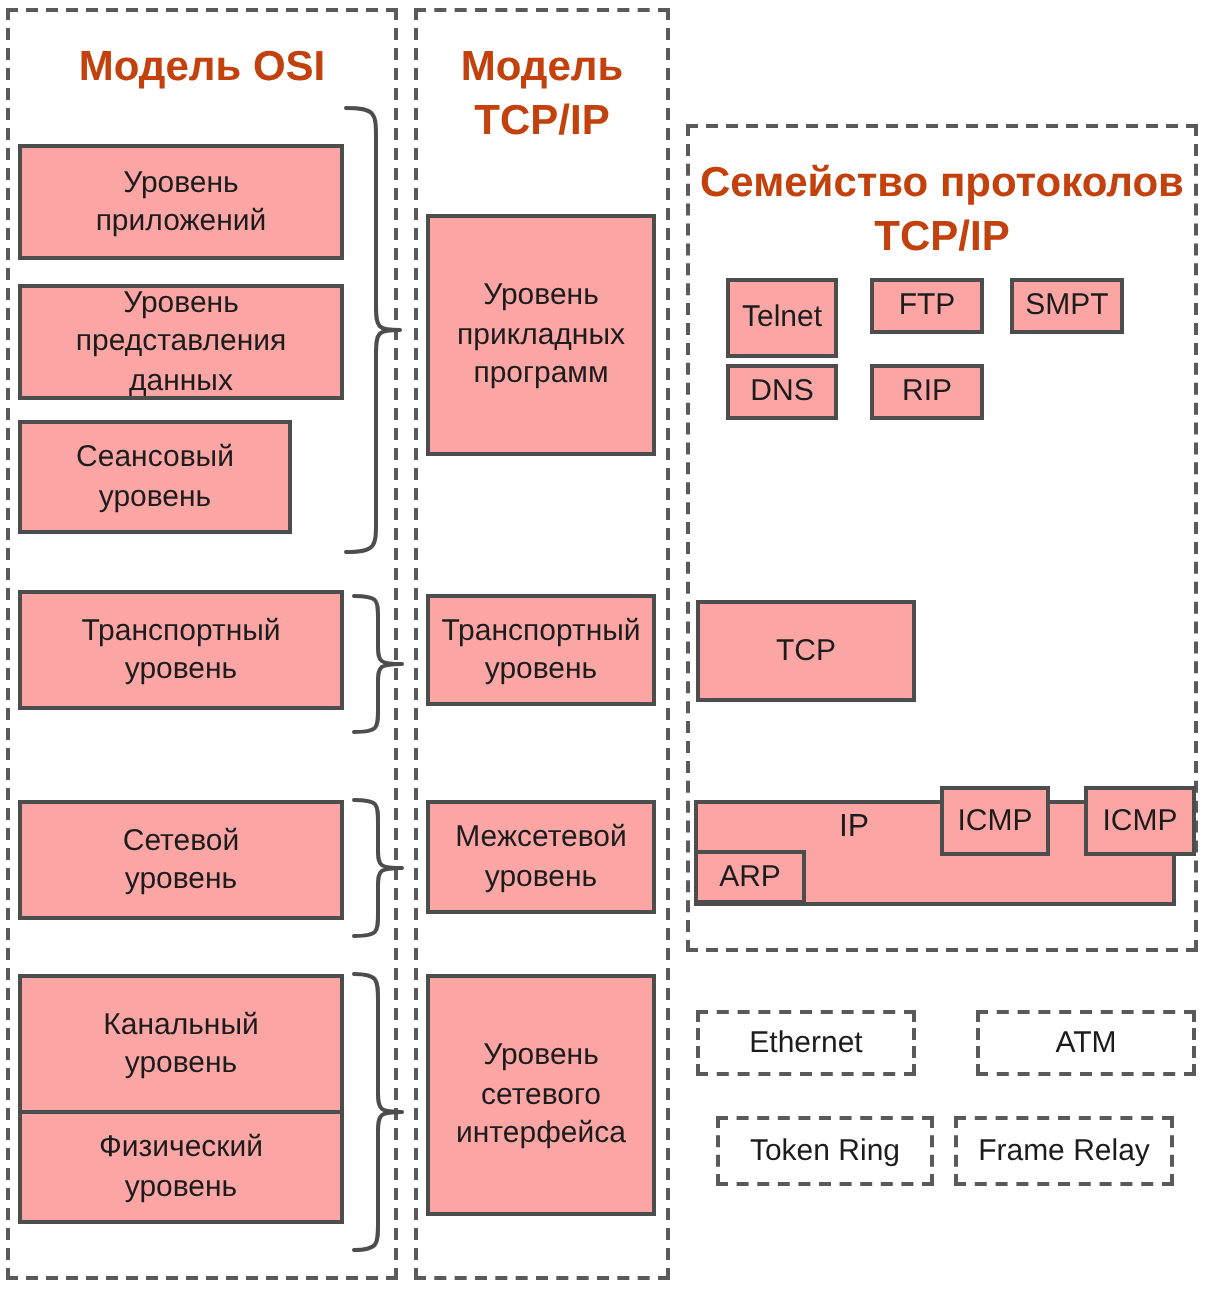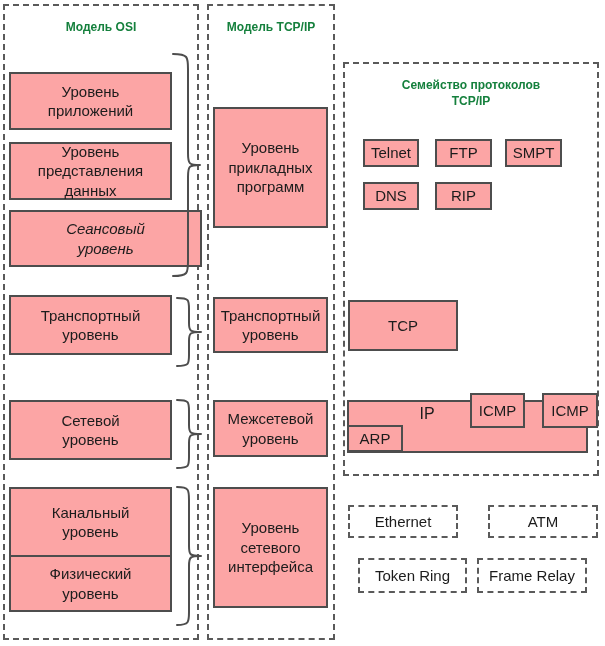--- a/index.html
+++ b/index.html
@@ -14,25 +14,25 @@
   }
   .panel {
     position: absolute;
     border: 2px dashed #5a5a5a;
     box-sizing: border-box;
     background: transparent;
   }
   .panel-title {
     position: absolute;
     font-weight: bold;
-    font-size: 12px;
+    font-size: 21px;
     line-height: 1.3;
     text-align: center;
     white-space: pre-line;
-    color: #15803d;
+    color: #c2410c;
   }
   .solid-box {
     position: absolute;
     border: 2px solid #4d4d4d;
     box-sizing: border-box;
     background: #fca5a5;
     display: flex;
     align-items: center;
     justify-content: center;
     text-align: center;
@@ -71,21 +71,21 @@
 
 <div class="canvas">
 
   <div class="panel" style="left:3px; top:4px; width:196px; height:636px;"></div>
   <div class="panel-title" style="left:3px; top:20px; width:196px;">Модель OSI</div>
 
   <div class="solid-box" style="left:9px; top:72px; width:163px; height:58px;">Уровень
 приложений</div>
   <div class="solid-box" style="left:9px; top:142px; width:163px; height:58px;">Уровень
 представления данных</div>
-  <div class="solid-box" style="left:9px; top:210px; width:193px; height:57px;font-style:italic;">Сеансовый
+  <div class="solid-box" style="left:9px; top:210px; width:137px; height:57px;">Сеансовый
 уровень</div>
   <div class="solid-box" style="left:9px; top:295px; width:163px; height:60px;">Транспортный
 уровень</div>
   <div class="solid-box" style="left:9px; top:400px; width:163px; height:60px;">Сетевой
 уровень</div>
   <div class="solid-box" style="left:9px; top:487px; width:163px; height:70px;">Канальный
 уровень</div>
   <div class="solid-box" style="left:9px; top:555px; width:163px; height:57px;">Физический
 уровень</div>
 
@@ -113,21 +113,21 @@
   <div class="solid-box" style="left:213px; top:400px; width:115px; height:57px;">Межсетевой
 уровень</div>
   <div class="solid-box" style="left:213px; top:487px; width:115px; height:121px;">Уровень
 сетевого
 интерфейса</div>
 
   <div class="panel" style="left:343px; top:62px; width:256px; height:414px;"></div>
   <div class="panel-title" style="left:343px; top:78px; width:256px;">Семейство протоколов
 TCP/IP</div>
 
-  <div class="solid-box small-label" style="left:363px; top:139px; width:56px; height:28px;">Telnet</div>
+  <div class="solid-box small-label" style="left:363px; top:139px; width:56px; height:40px;">Telnet</div>
   <div class="solid-box small-label" style="left:435px; top:139px; width:57px; height:28px;">FTP</div>
   <div class="solid-box small-label" style="left:505px; top:139px; width:57px; height:28px;">SMPT</div>
   <div class="solid-box small-label" style="left:363px; top:182px; width:56px; height:28px;">DNS</div>
   <div class="solid-box small-label" style="left:435px; top:182px; width:57px; height:28px;">RIP</div>
 
   <div class="solid-box" style="left:348px; top:300px; width:110px; height:51px;">TCP</div>
 
   <div class="solid-box" style="left:347px; top:400px; width:241px; height:53px;"></div>
   <div class="ip-label" style="left:367px; top:405px; width:120px;">IP</div>
   <div class="solid-box small-label" style="left:470px; top:393px; width:55px; height:35px;">ICMP</div>

